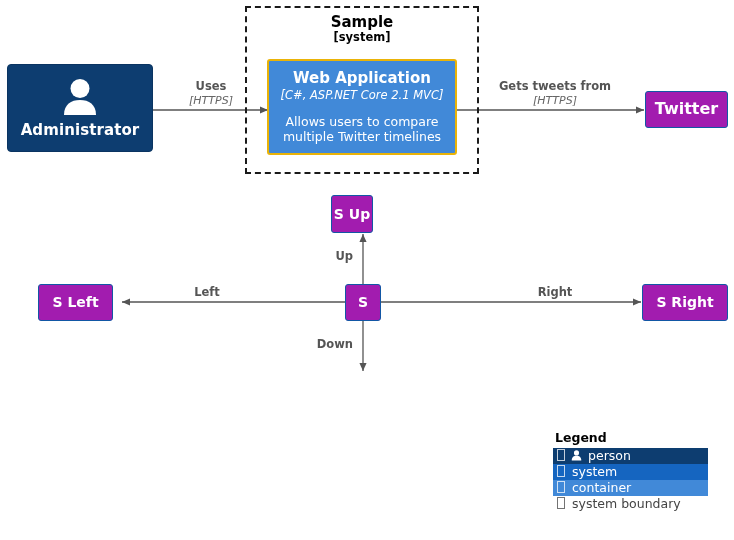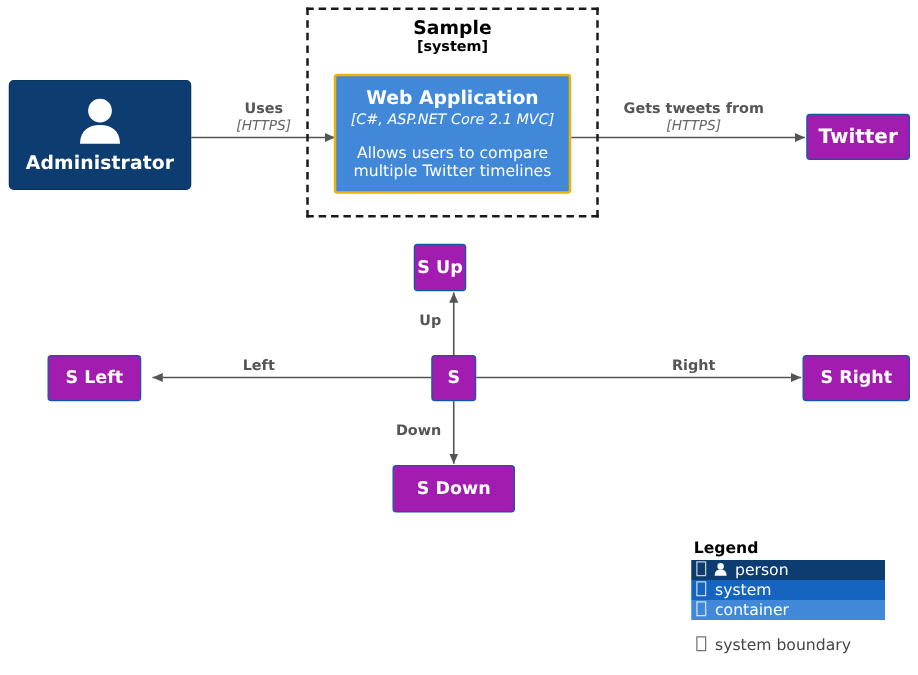--- a/index.html
+++ b/index.html
@@ -160,21 +160,21 @@
     line-height: 16px;
   }
   .legend-row .legend-text {
     font-size: 12.5px;
     line-height: 16px;
     margin-left: 4px;
   }
   .legend-person  { background: #0d3d70; color: #ffffff; }
   .legend-system  { background: #1565c0; color: #ffffff; }
   .legend-container { background: #4189d8; color: #ffffff; }
-  .legend-boundary { background: transparent; color: #444444; margin-top: 12px; }
+  .legend-boundary { background: transparent; color: #444444; }
   .legend-boundary .legend-text { color: #444444; }
   .tofu {
     display: inline-block;
     width: 6px;
     height: 10px;
     border: 1px solid currentColor;
     opacity: 0.75;
     vertical-align: -1px;
   }
 </style>
@@ -239,23 +239,20 @@
   </div>
 
   <div class="node system-node" style="left:345px; top:284px; width:36px; height:37px;">
     <span class="system-name-sm">S</span>
   </div>
 
   <div class="node system-node" style="left:642px; top:284px; width:86px; height:37px;">
     <span class="system-name-sm">S Right</span>
   </div>
 
-  <div class="node system-node" style="left:314px; top:372px; width:98px; height:38px;">
-    <span class="system-name-sm">S Down</span>
-  </div>
 
   <div class="edge-label" style="left:166px; top:80px; width:90px;">
     <span class="lbl">Uses</span>
     <span class="tech">[HTTPS]</span>
   </div>
 
   <div class="edge-label" style="left:480px; top:80px; width:150px;">
     <span class="lbl">Gets tweets from</span>
     <span class="tech">[HTTPS]</span>
   </div>

